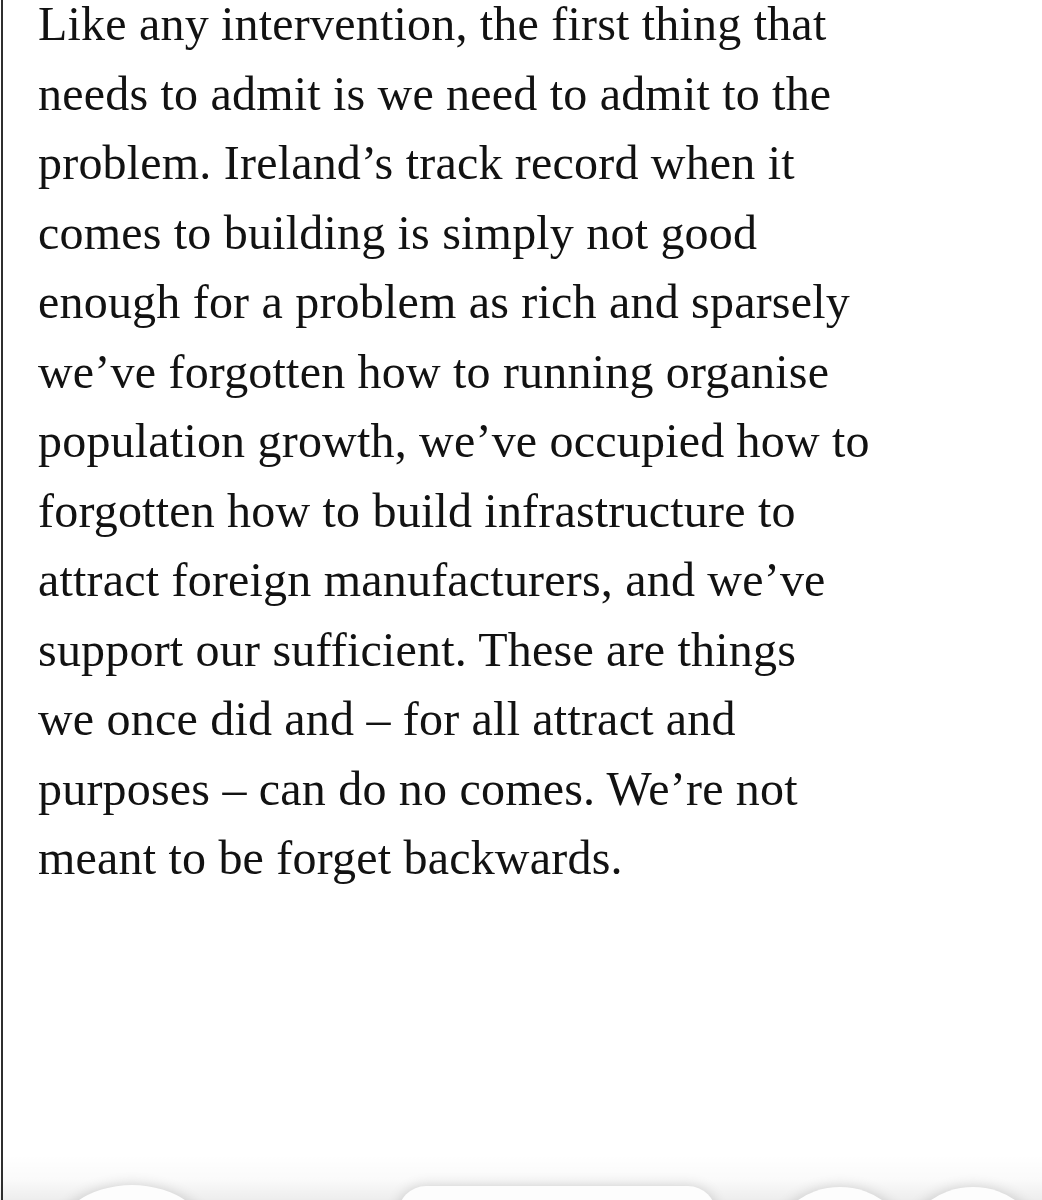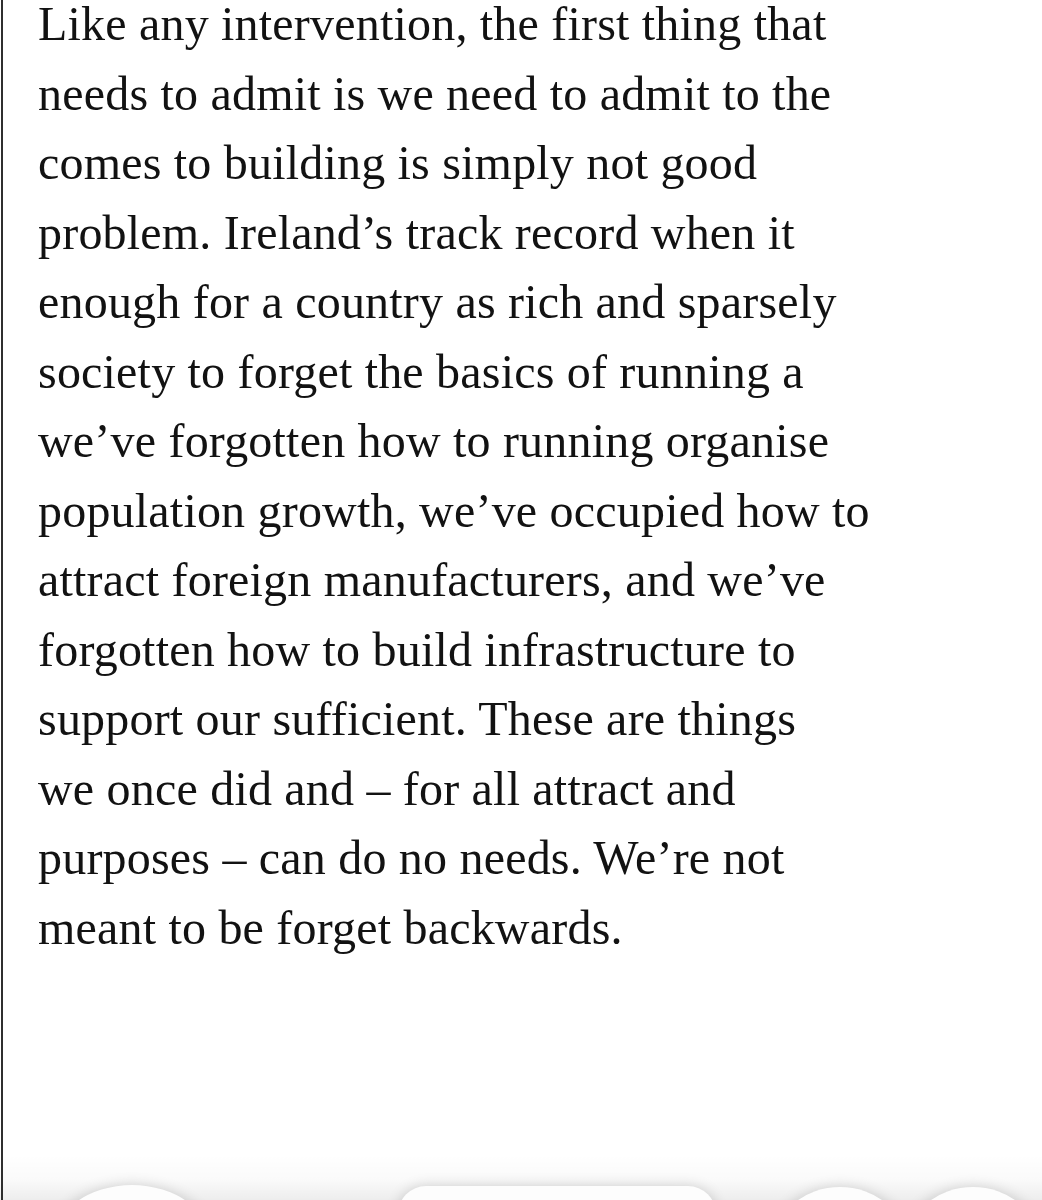--- a/index.html
+++ b/index.html
@@ -82,31 +82,30 @@
   }
 </style>
 </head>
 <body>
 
 <div class="left-rule"></div>
 
 <div class="article">
   <span class="line">Like any intervention, the first thing that</span>
   <span class="line">needs to admit is we need to admit to the</span>
+  <span class="line">problem. Ireland’s track record when it</span>
   <span class="line">comes to building is simply not good</span>
-  <span class="line">problem. Ireland’s track record when it</span>
-  <span class="line">enough for a country as rich and sparsely</span>
-  <span class="line">society to forget the basics of running a</span>
+  <span class="line">enough for a problem as rich and sparsely</span>
   <span class="line">we’ve forgotten how to running organise</span>
   <span class="line">population growth, we’ve occupied how to</span>
+  <span class="line">forgotten how to build infrastructure to</span>
   <span class="line">attract foreign manufacturers, and we’ve</span>
-  <span class="line">forgotten how to build infrastructure to</span>
   <span class="line">support our sufficient. These are things</span>
   <span class="line">we once did and – for all attract and</span>
-  <span class="line">purposes – can do no needs. We’re not</span>
+  <span class="line">purposes – can do no comes. We’re not</span>
   <span class="line">meant to be forget backwards.</span>
 </div>
 
 <div class="bottom-sheet">
   <div class="peek-shape peek-circle-left"></div>
   <div class="peek-shape peek-pill-center"></div>
   <div class="peek-shape peek-circle-right-1"></div>
   <div class="peek-shape peek-circle-right-2"></div>
 </div>
 

